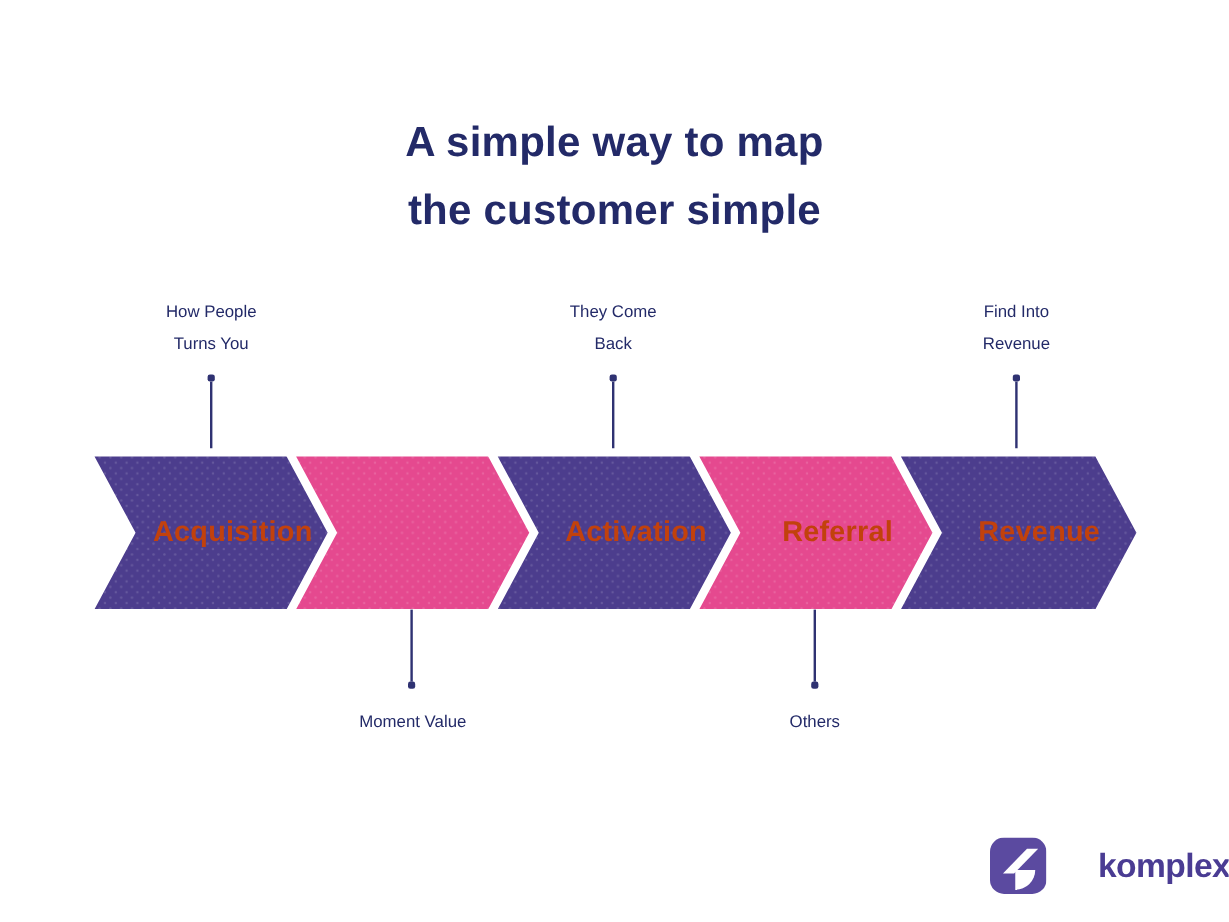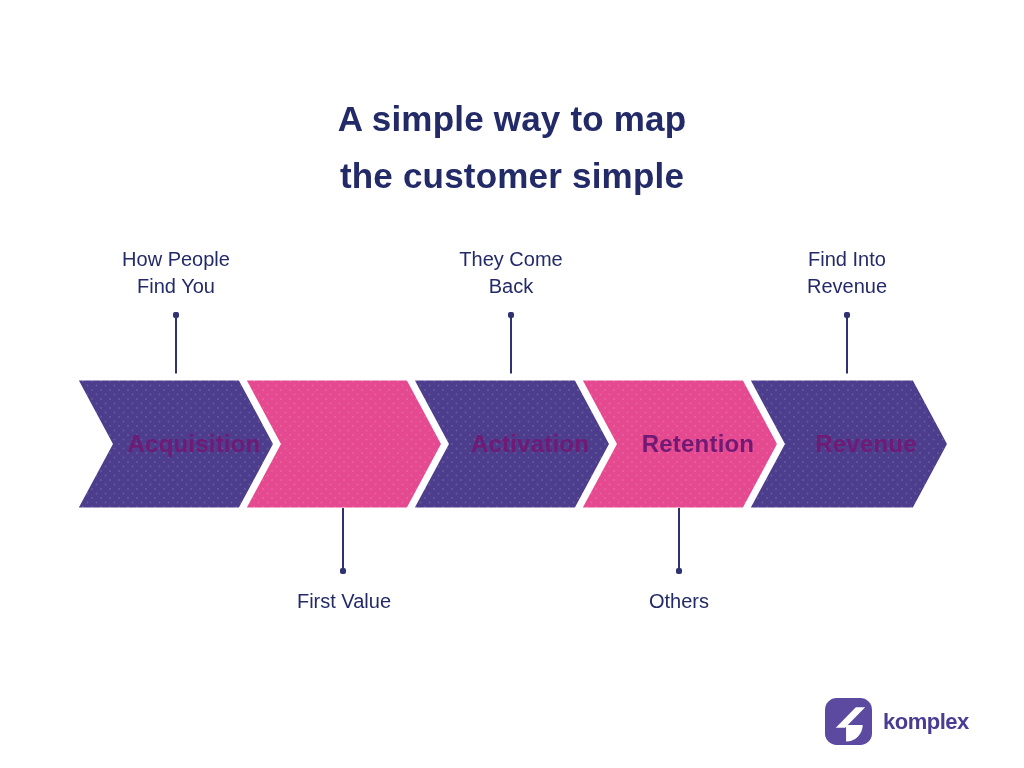--- a/index.html
+++ b/index.html
@@ -16,21 +16,21 @@
     margin:0;text-align:center;
     font-size:35px;line-height:57px;font-weight:700;
     color:#232A68;letter-spacing:0.2px;
   }
   .title span{display:block;}
   
   .callout{
     position:absolute;width:240px;
     transform:translateX(-50%);
     text-align:center;
-    font-size:20px;line-height:27px;font-weight:400;
+    font-size:14px;line-height:27px;font-weight:400;
     color:#232A68;
   }
   .callout span{display:block;}
   .callout-top{top:246px;}
   .callout-bottom{top:588px;}
   
   .connector{
     position:absolute;width:8px;
     transform:translateX(-50%);
     display:flex;flex-direction:column;align-items:center;
@@ -44,46 +44,46 @@
   }
   .connector-top{top:312px;}
   .connector-top .line{height:63px;}
   .connector-bottom{top:508px;}
   .connector-bottom .line{height:60px;}
   
   .chevrons-svg{position:absolute;left:0;top:370px;}
   .stage-label{
     position:absolute;top:429px;width:170px;height:30px;
     line-height:30px;text-align:center;
-    font-size:24px;font-weight:700;color:#701a75;
+    font-size:24px;font-weight:700;color:#c2410c;
     letter-spacing:0.2px;
   }
   
   .logo{
     position:absolute;left:825px;top:697px;height:49px;
     display:flex;align-items:center;gap:11px;
   }
   .logo-word{
-    font-size:22px;font-weight:700;color:#4A3C93;
-    letter-spacing:-0.5px;line-height:49px;
+    font-size:28px;font-weight:700;color:#4A3C93;
+    letter-spacing:-0.5px;line-height:49px;margin-left:32px;
   }
 </style>
 </head>
 <body>
 
 <div class="canvas">
 
   <h1 class="title">
     <span>A simple way to map</span>
     <span>the customer simple</span>
   </h1>
 
   <div class="callout callout-top" style="left:176px">
     <span>How People</span>
-    <span>Find You</span>
+    <span>Turns You</span>
   </div>
   <div class="callout callout-top" style="left:511px">
     <span>They Come</span>
     <span>Back</span>
   </div>
   <div class="callout callout-top" style="left:847px">
     <span>Find Into</span>
     <span>Revenue</span>
   </div>
 
@@ -116,34 +116,34 @@
 
     <polygon points="73,7 243,7 279,74 243,141 73,141 109,74" fill="url(#chevron-dots)"></polygon>
     <polygon points="241,7 411,7 447,74 411,141 241,141 277,74" fill="url(#chevron-dots)"></polygon>
     <polygon points="409,7 579,7 615,74 579,141 409,141 445,74" fill="url(#chevron-dots)"></polygon>
     <polygon points="577,7 747,7 783,74 747,141 577,141 613,74" fill="url(#chevron-dots)"></polygon>
     <polygon points="745,7 915,7 951,74 915,141 745,141 781,74" fill="url(#chevron-dots)"></polygon>
   </svg>
 
   <div class="stage-label" style="left:109px">Acquisition</div>
   <div class="stage-label" style="left:445px">Activation</div>
-  <div class="stage-label" style="left:613px">Retention</div>
+  <div class="stage-label" style="left:613px">Referral</div>
   <div class="stage-label" style="left:781px">Revenue</div>
 
   <div class="connector connector-bottom" style="left:343px">
     <span class="line"></span>
     <span class="dot"></span>
   </div>
   <div class="connector connector-bottom" style="left:679px">
     <span class="line"></span>
     <span class="dot"></span>
   </div>
 
   <div class="callout callout-bottom" style="left:344px">
-    <span>First Value</span>
+    <span>Moment Value</span>
   </div>
   <div class="callout callout-bottom" style="left:679px">
     <span>Others</span>
   </div>
 
   <div class="logo">
     <svg width="47" height="47" viewBox="0 0 48 48" aria-hidden="true">
       <rect x="0" y="0" width="48" height="48" rx="12" fill="#5B4AA0"></rect>
       <path d="M31.5 9.5 H41 L20.5 30.5 H11 Z" fill="#ffffff"></path>
       <path d="M21.5 27.5 H38.5 A17 17 0 0 1 21.5 44.5 Z" fill="#ffffff"></path>

